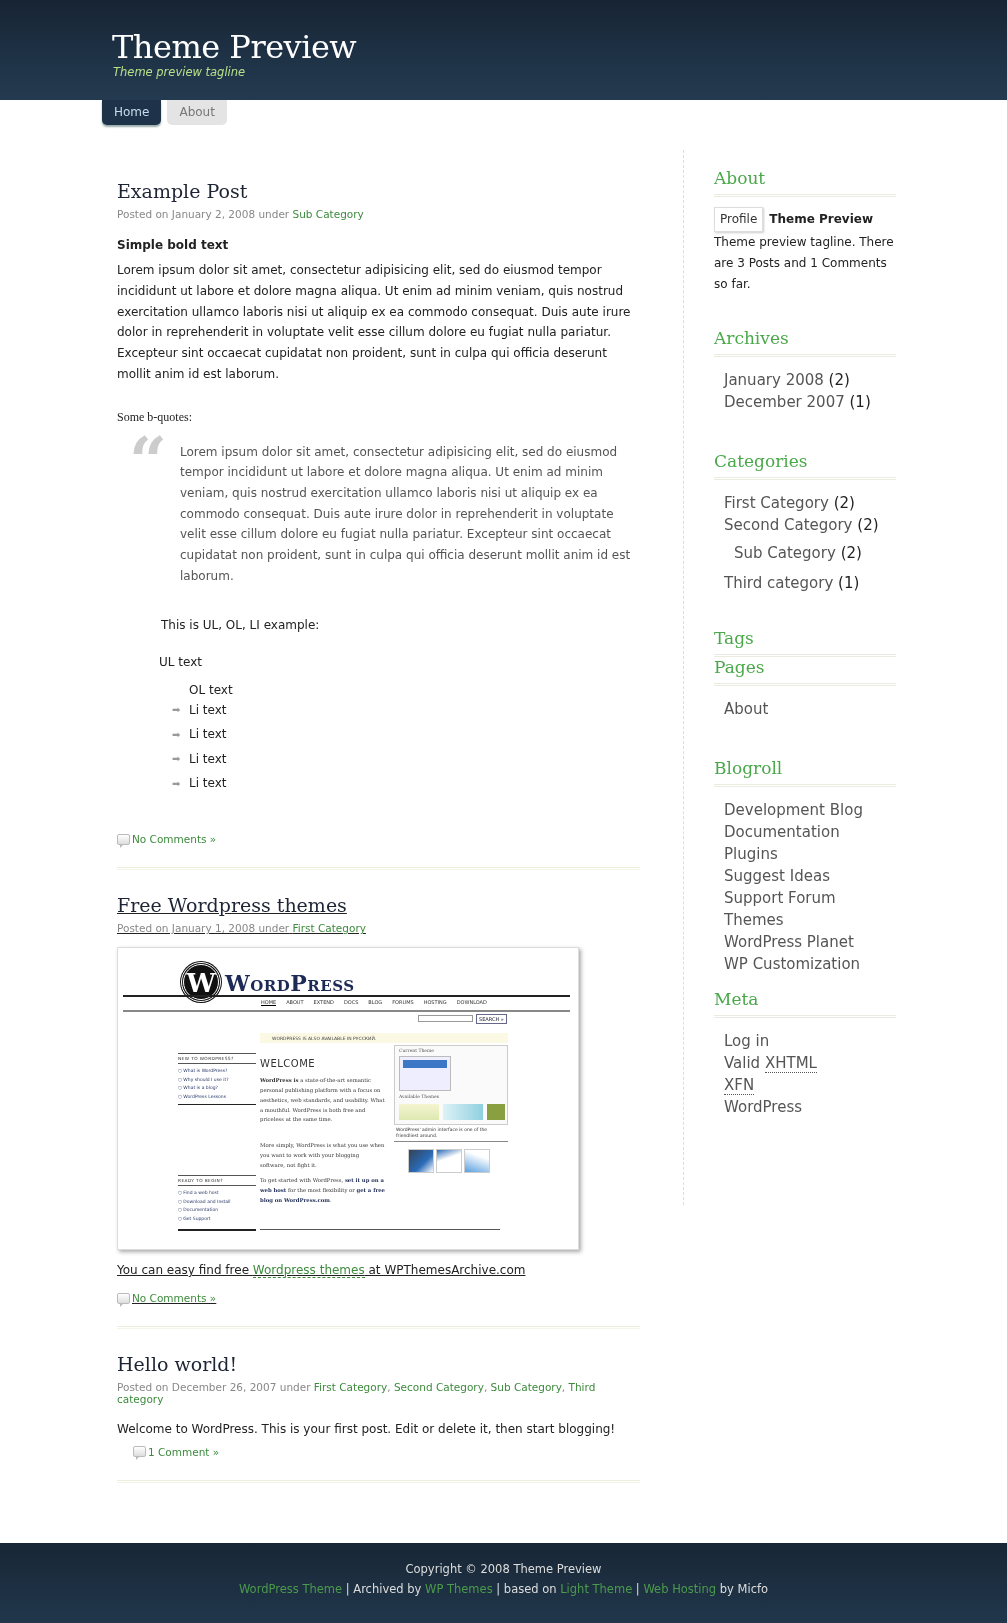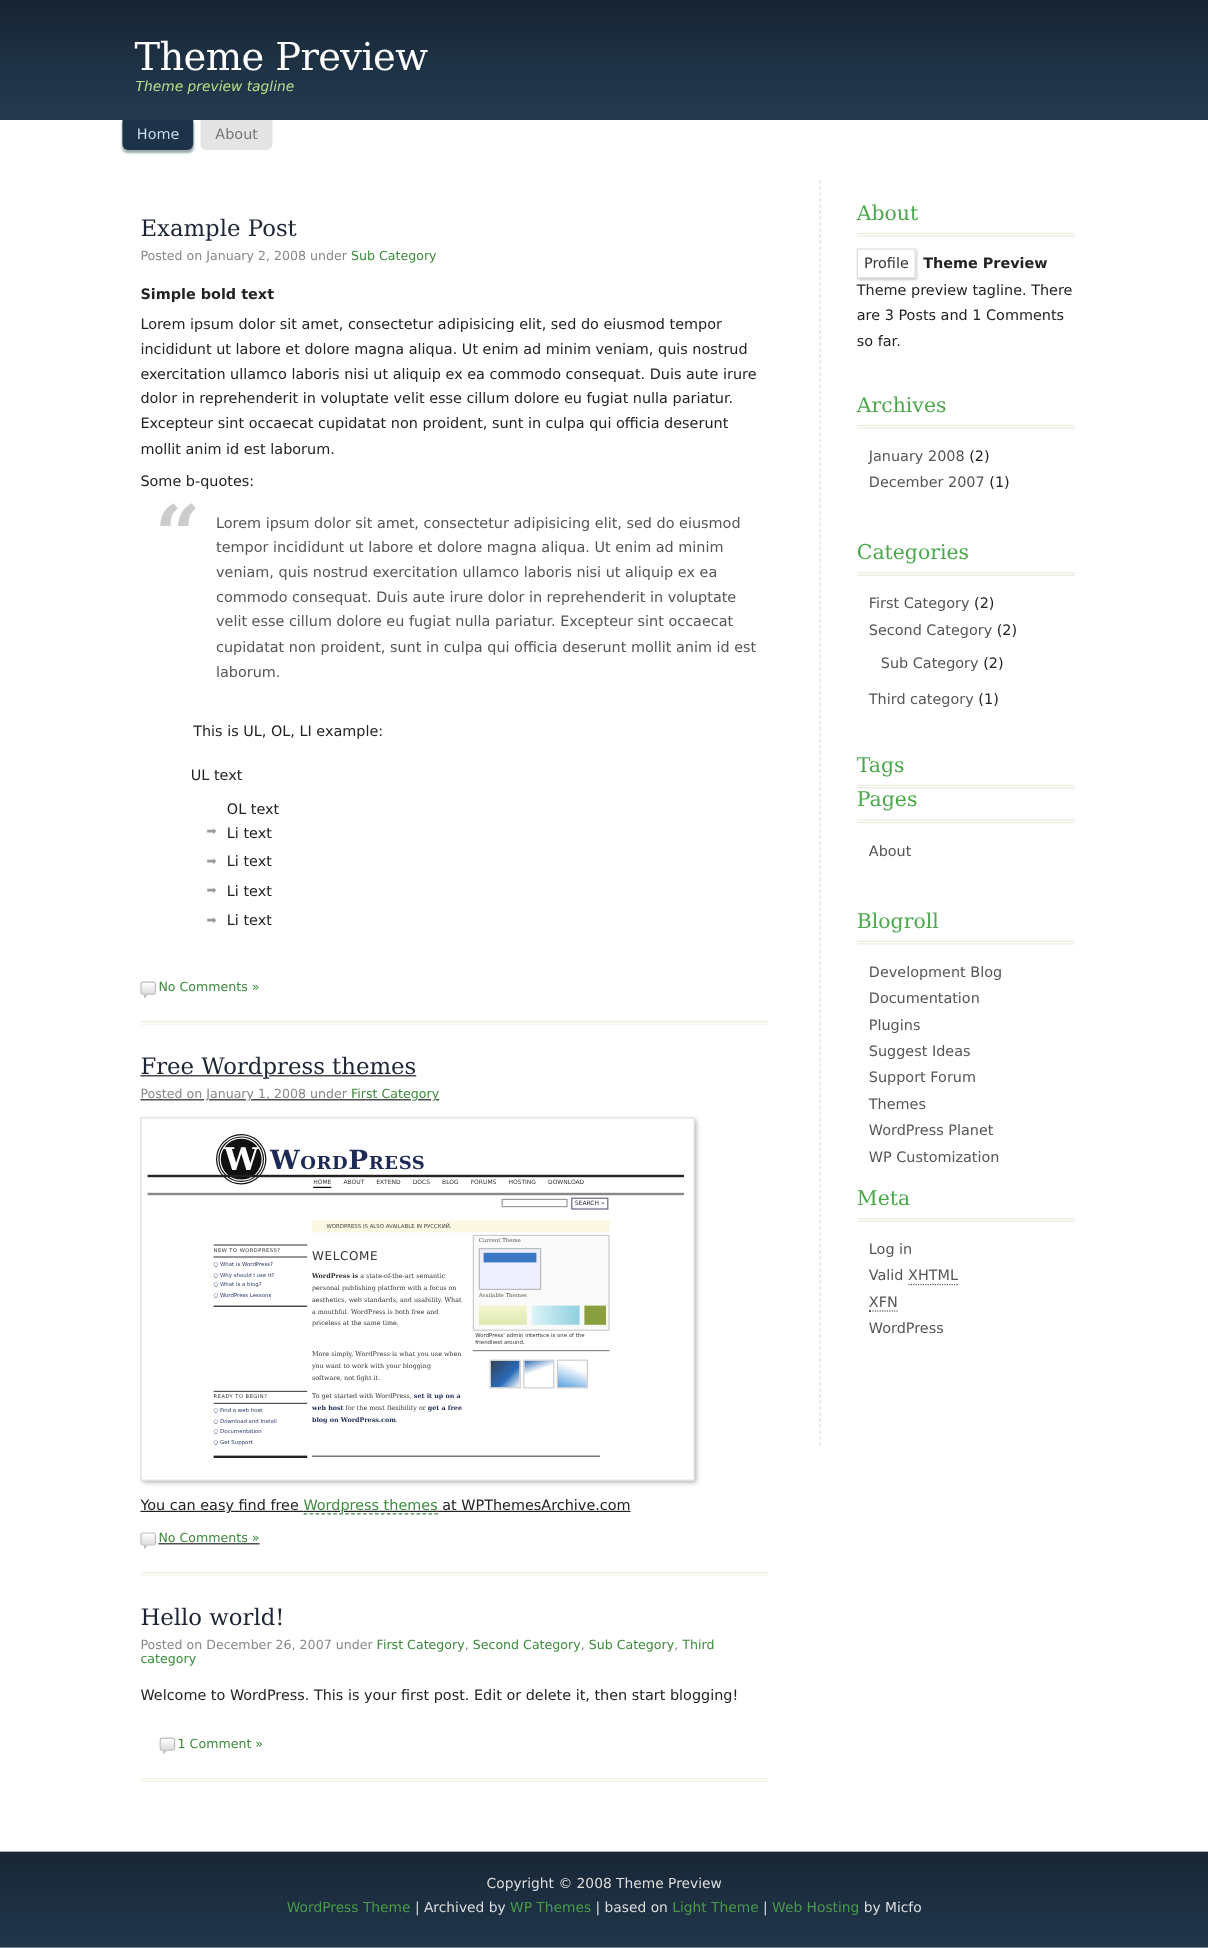--- a/index.html
+++ b/index.html
@@ -29,21 +29,21 @@
   .comment-icon { width: 13px; height: 11px; border: 1px solid #bbb; background: linear-gradient(#fff,#ddd); border-radius: 2px; margin-right: 2px; position: relative; }
   .comment-icon::after { content: ""; position: absolute; left: 2px; bottom: -4px; border-left: 3px solid #bbb; border-bottom: 3px solid transparent; }
   .post-sep { height: 3px; border-top: 1px solid #eeeedd; border-bottom: 1px solid #f4f4ea; width: 523px; }
 
   .wp-shot { width: 462px; height: 303px; border: 1px solid #ddd; box-shadow: 2px 2px 4px #aaa; background: #fff; position: relative; overflow: hidden; font-family: "DejaVu Serif", serif; }
 
   #sidebar-divider { position: absolute; left: 683px; top: 150px; height: 1055px; border-left: 1px dashed #ddd; }
   #sidebar { position: absolute; left: 714px; top: 168px; width: 182px; }
   .widget-title { font-family: "DejaVu Serif", serif; font-size: 17px; color: #4aa84a; padding-bottom: 6px; border-bottom: 3px double #ecebdf; font-weight: normal; }
   .widget ul { list-style: none; padding-left: 10px; margin-top: 12px; }
-  .widget li { font-size: 12px; color: #555; height: 22px; line-height: 22px; }
+  .widget li { font-size: 15px; color: #555; height: 22px; line-height: 22px; }
   .widget li .cnt { color: #222; }
   .widget li a { color: #555; }
   .about-box { margin-top: 10px; font-size: 12px; line-height: 21px; color: #222; }
   .profile-btn { display: inline-block; border: 1px solid #ddd; box-shadow: 1px 1px 2px #ccc; padding: 1px 5px; margin-right: 6px; height: 25px; line-height: 21px; color: #333; }
   .dotted { border-bottom: 1px dotted #555; }
 
   #footer { position: absolute; left: 0; top: 1543px; width: 1007px; height: 80px; background: linear-gradient(180deg, #182635 0%, #21374c 100%); text-align: center; color: #ddd; font-size: 11.5px; }
   #footer .line1 { margin-top: 19px; }
   #footer .line2 { margin-top: 6px; }
   #footer a { color: #4b9a4b; }
@@ -63,21 +63,21 @@
 <div id="main">
 
   <div class="post">
     <a class="post-title" style="display:block;margin-top:0;">Example Post</a>
     <div class="post-meta">
       <span>Posted on January 2, 2008 under</span>
       <a>Sub Category</a>
     </div>
     <div class="bold-h">Simple bold text</div>
     <p class="body" style="width:520px;">Lorem ipsum dolor sit amet, consectetur adipisicing elit, sed do eiusmod tempor incididunt ut labore et dolore magna aliqua. Ut enim ad minim veniam, quis nostrud exercitation ullamco laboris nisi ut aliquip ex ea commodo consequat. Duis aute irure dolor in reprehenderit in voluptate velit esse cillum dolore eu fugiat nulla pariatur. Excepteur sint occaecat cupidatat non proident, sunt in culpa qui officia deserunt mollit anim id est laborum.</p>
-    <p class="body" style="margin-top:6px;">Some b-quotes:</p>
+    <p class="body" style="margin-top:22px;font-family:Liberation Serif, serif;">Some b-quotes:</p>
     <blockquote>
       <span class="quote-mark">“</span>
       <span>Lorem ipsum dolor sit amet, consectetur adipisicing elit, sed do eiusmod tempor incididunt ut labore et dolore magna aliqua. Ut enim ad minim veniam, quis nostrud exercitation ullamco laboris nisi ut aliquip ex ea commodo consequat. Duis aute irure dolor in reprehenderit in voluptate velit esse cillum dolore eu fugiat nulla pariatur. Excepteur sint occaecat cupidatat non proident, sunt in culpa qui officia deserunt mollit anim id est laborum.</span>
     </blockquote>
     <p class="body" style="margin-top:28px;margin-left:44px;">This is UL, OL, LI example:</p>
     <div class="list-block">
       <div style="margin:20px 0 0 42px;">UL text</div>
       <div style="margin:14px 0 0 72px;">OL text</div>
       <div class="li-row">
           <span class="li-arrow">➡</span>
@@ -192,21 +192,21 @@
   <div class="post" style="margin-top:24px;">
     <a class="post-title" style="display:block;">Hello world!</a>
     <div class="post-meta">
       <span>Posted on December 26, 2007 under</span>
       <a>First Category</a>,
       <a>Second Category</a>,
       <a>Sub Category</a>,
       <a>Third category</a>
     </div>
     <p class="body" style="margin-top:14px;">Welcome to WordPress. This is your first post. Edit or delete it, then start blogging!</p>
-    <div class="comment-link" style="margin-top:24px;padding-left:16px;">
+    <div class="comment-link" style="margin-top:6px;padding-left:16px;">
       <span class="comment-icon"></span>
       <a>1 Comment »</a>
     </div>
     <div class="post-sep" style="margin-top:22px;"></div>
   </div>
 </div>
 
 <div id="sidebar-divider"></div>
 <div id="sidebar">
   <div class="widget">

